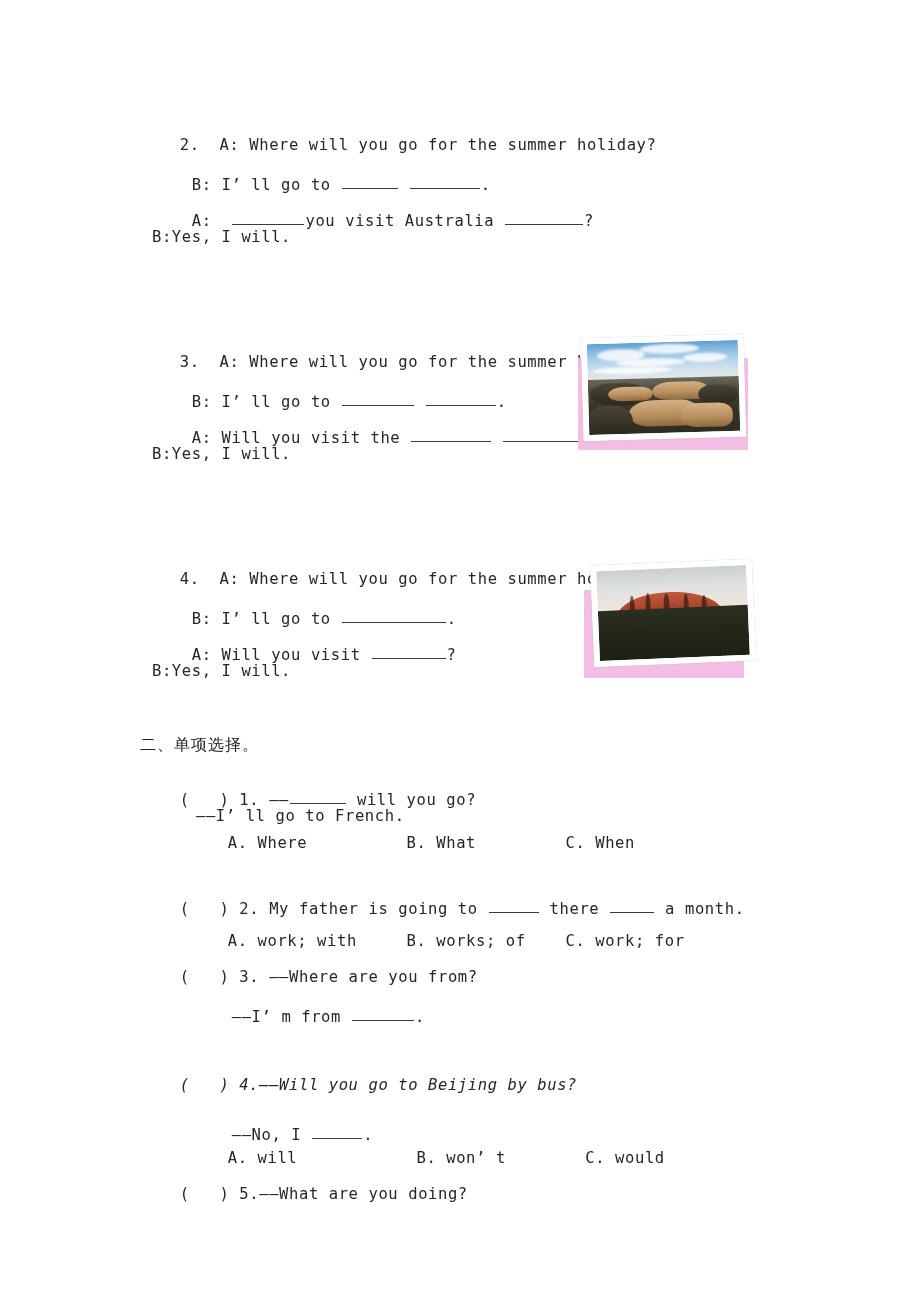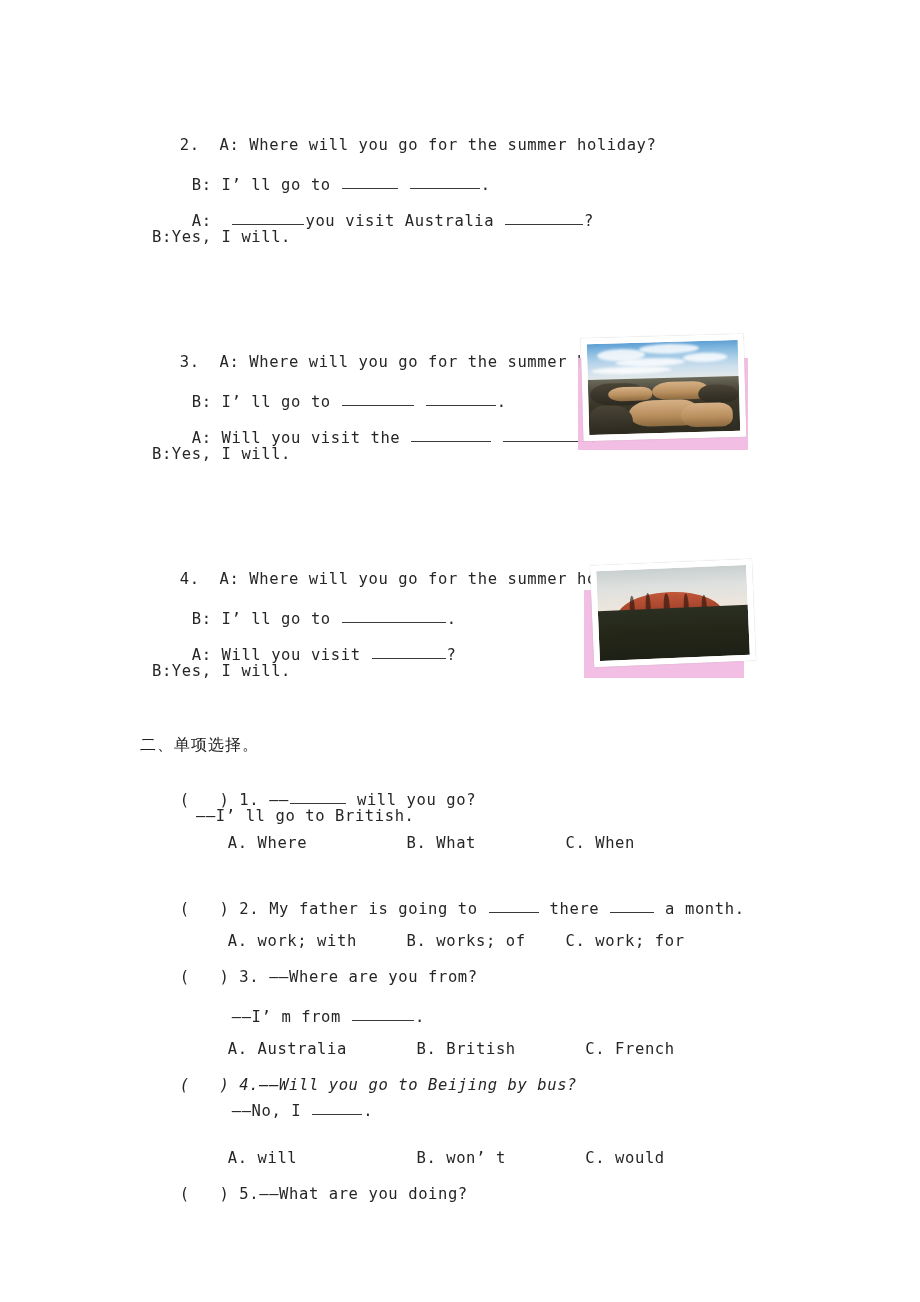--- a/index.html
+++ b/index.html
@@ -225,46 +225,43 @@
         <div class="uluru-ground"></div>
       </div>
     </div>
   </div>
 
   <div class="cn-head" style="left:140px; top:735px;">二、单项选择。</div>
 
   <div class="line" style="left:140px; top:773px;">
     <span>(   )</span><span> </span><span>1.</span><span> </span><span>——</span><span class="blank" style="width:56px;"></span><span> will you go?</span>
   </div>
-  <div class="line" style="left:196px; top:809px;">——I’ ll go to British.</div>
+  <div class="line" style="left:196px; top:809px;">——I’ ll go to French.</div>
   <div class="line" style="left:188px; top:820px;text-align:right;">
     <span>A. Where</span><span>          </span><span>B. What</span><span>         </span><span>C. When</span>
   </div>
 
   <div class="line" style="left:140px; top:882px;">
     <span>(   )</span><span> </span><span>2.</span><span> </span><span>My father is going to </span><span class="blank" style="width:50px;"></span><span> there </span><span class="blank" style="width:44px;"></span><span> a month.</span>
   </div>
   <div class="line" style="left:188px; top:918px;">
     <span>A. work; with</span><span>     </span><span>B. works; of</span><span>    </span><span>C. work; for</span>
   </div>
 
   <div class="line" style="left:140px; top:954px;">
     <span>(   )</span><span> </span><span>3.</span><span> </span><span>——Where are you from?</span>
   </div>
   <div class="line" style="left:192px; top:990px;text-align:right;">
     <span>——I’ m from </span><span class="blank" style="width:62px;"></span><span>.</span>
   </div>
-  <div class="line" style="left:188px; top:1026px;">
-    <span>A. Australia</span><span>       </span><span>B. British</span><span>       </span><span>C. French</span>
-  </div>
 
   <div class="line" style="left:140px; top:1062px;font-style:italic;">
     <span>(   )</span><span> </span><span>4.</span><span>——Will you go to Beijing by bus?</span>
   </div>
-  <div class="line" style="left:192px; top:1084px;">
+  <div class="line" style="left:192px; top:1108px;">
     <span>——No, I </span><span class="blank" style="width:50px;"></span><span>.</span>
   </div>
   <div class="line" style="left:188px; top:1135px;">
     <span>A. will</span><span>            </span><span>B. won’ t</span><span>        </span><span>C. would</span>
   </div>
 
   <div class="line" style="left:140px; top:1171px;">
     <span>(   )</span><span> </span><span>5.</span><span>——What are you doing?</span>
   </div>
 

